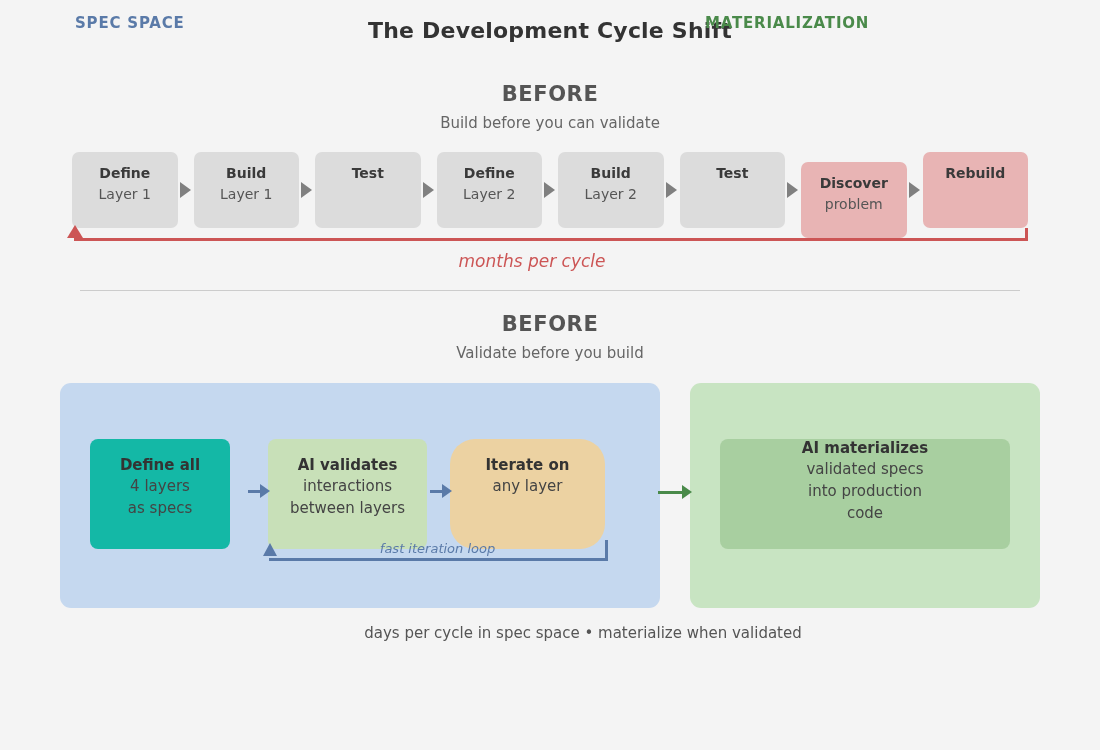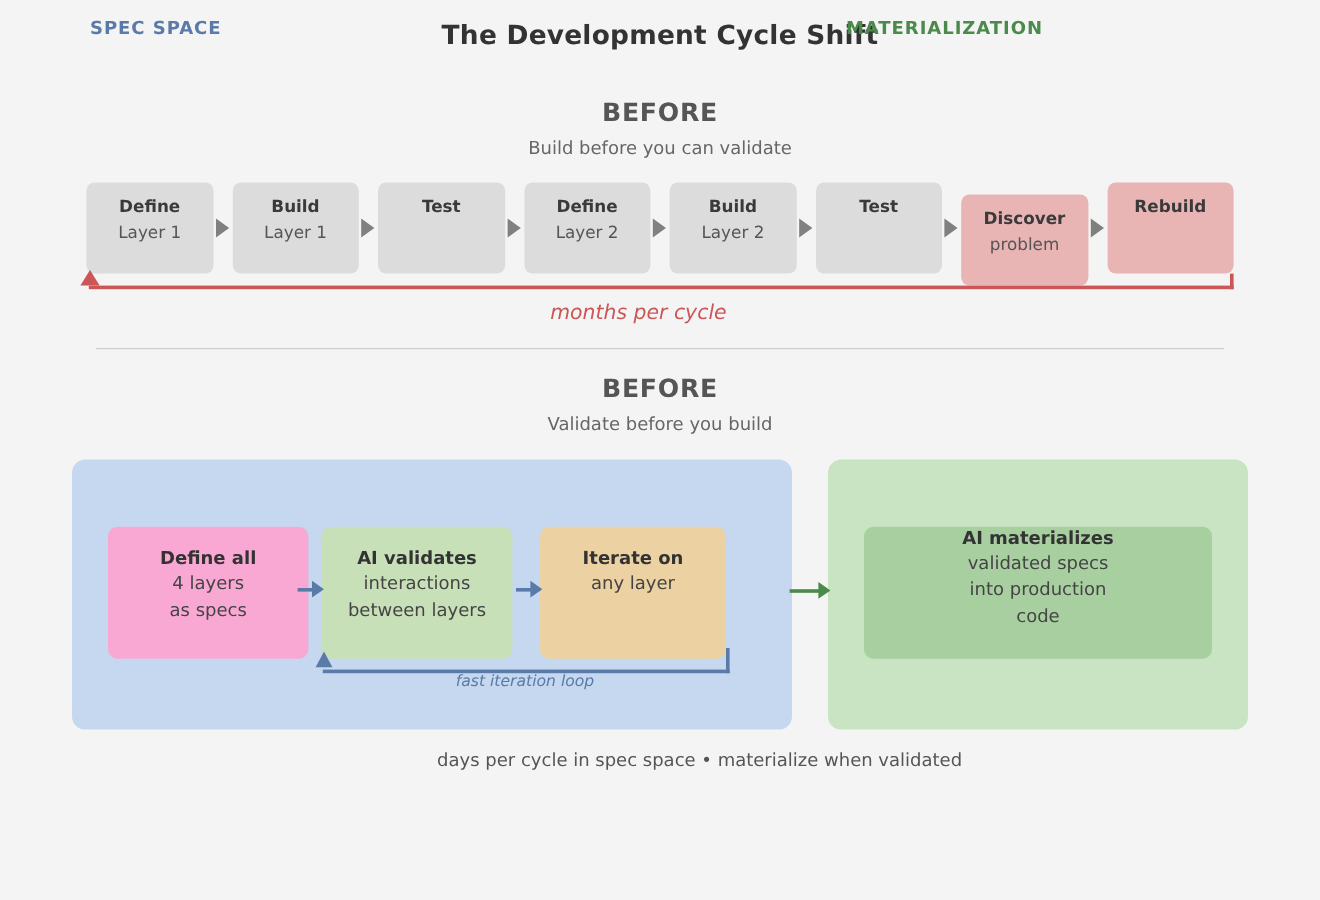--- a/index.html
+++ b/index.html
@@ -100,26 +100,26 @@
   .card {
     position: absolute; border-radius: 8px; box-sizing: border-box;
     text-align: center;
   }
   .card-title {
     font-size: 15px; font-weight: bold; color: #333333; line-height: 19px;
   }
   .card-line {
     font-size: 15px; color: #444444; line-height: 22px;
   }
-  #card-define   { left: 90px;  top: 439px; width: 167px; height: 110px;
-                   background: #f9a8d4; padding-top: 17px; }
+  #card-define   { left: 90px;  top: 439px; width: 140px; height: 110px;
+                   background: #14b8a6; padding-top: 17px; }
   #card-validate { left: 268px; top: 439px; width: 159px; height: 110px;
                    background: #c8e0b8; padding-top: 17px; }
   #card-iterate  { left: 450px; top: 439px; width: 155px; height: 110px;
-                   background: #ecd2a2; padding-top: 17px; }
+                   background: #ecd2a2; padding-top: 17px; border-radius: 25px; }
   #card-mat      { left: 720px; top: 439px; width: 290px; height: 110px;
                    background: #a8cfa0; }
 
   
   .blue-arrow-shaft {
     position: absolute; top: 490px; height: 3px; background: #5a7aa8;
   }
   .blue-arrow-head {
     position: absolute; top: 484px;
     width: 0; height: 0;
@@ -139,21 +139,21 @@
   }
   .loop-arrow {
     position: absolute; left: 263px; top: 543px;
     width: 0; height: 0;
     border-left: 7px solid transparent;
     border-right: 7px solid transparent;
     border-bottom: 13px solid #5a7aa8;
   }
   .loop-label {
     position: absolute; left: 300px; top: 541px; width: 275px;
-    text-align: center; font-size: 13px; font-style: italic; color: #5a7aa8; margin-top: 20px;
+    text-align: center; font-size: 13px; font-style: italic; color: #5a7aa8;
   }
 
   
   .green-shaft {
     position: absolute; left: 658px; top: 491px;
     width: 26px; height: 3px; background: #4a8a4a;
   }
   .green-head {
     position: absolute; left: 682px; top: 485px;
     width: 0; height: 0;

